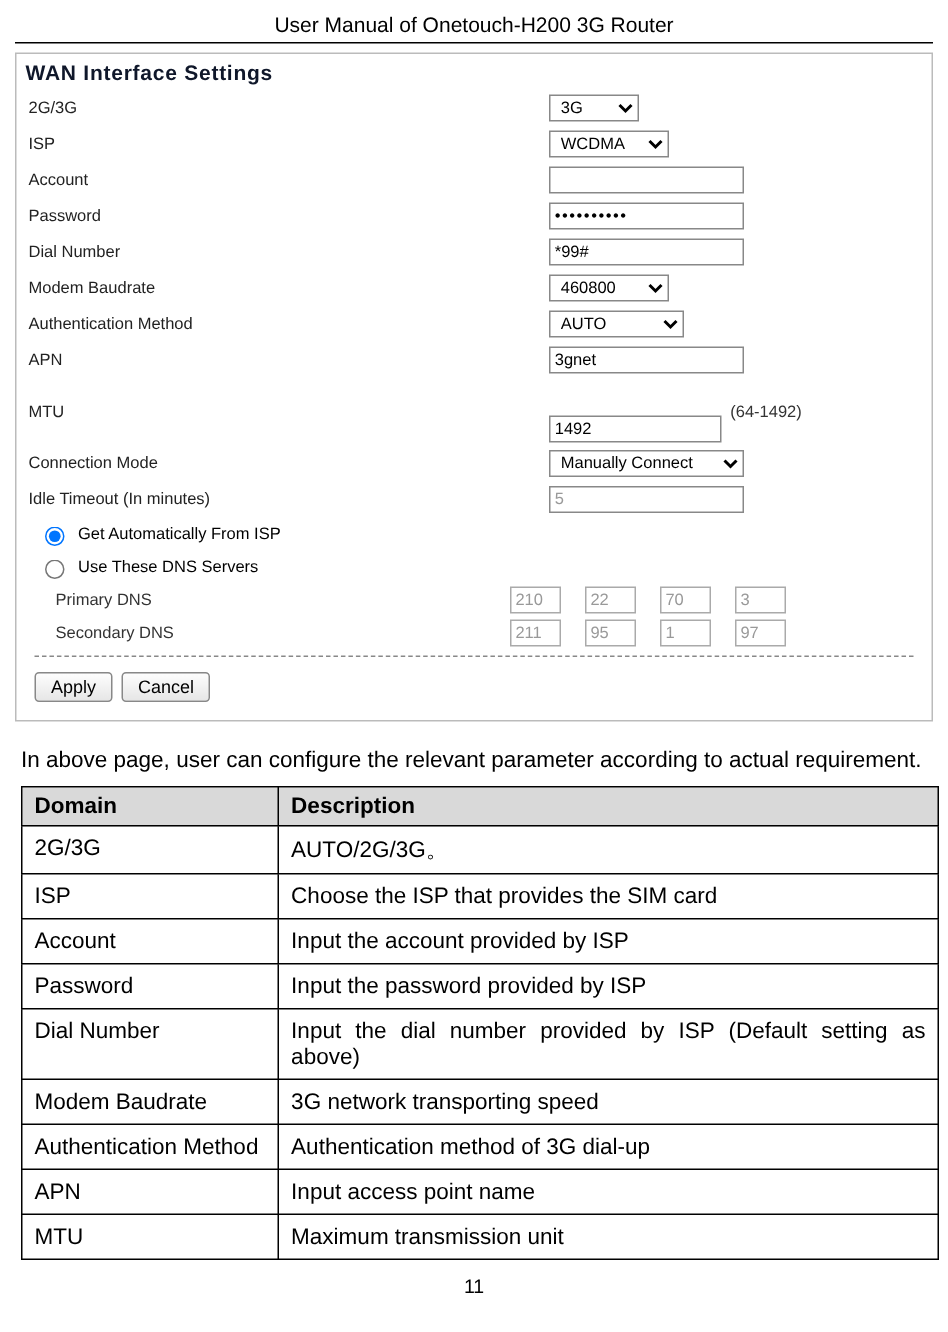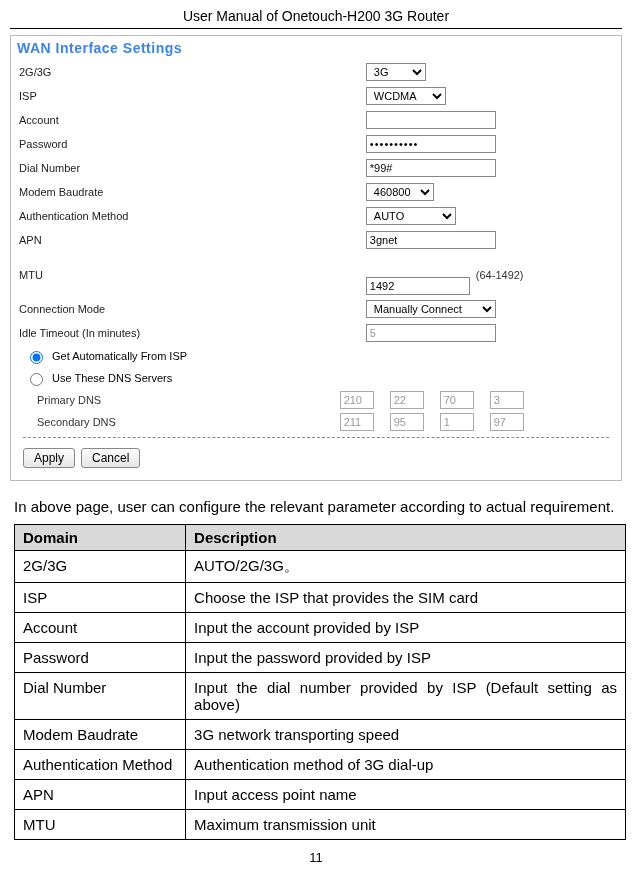--- a/index.html
+++ b/index.html
@@ -1,19 +1,19 @@
 <!DOCTYPE html>
 <html><head>
 <meta charset="utf-8">
 <style>
 html,body{margin:0;padding:0;background:#fff;font-family:Arial,Helvetica,sans-serif;color:#000}
 .page{width:632px;margin:0 auto;padding:0 10px 20px;box-sizing:border-box}
 .header{text-align:center;font-size:14px;border-bottom:1.5px solid #000;padding:8px 0 4px}
 .embed{border:1px solid #bbb;margin-top:6px;background:#fff}
-.embed-title{color:#3b82f6;font-weight:bold;font-size:14px;padding:4px 6px;font-family:Verdana,Arial,sans-serif;letter-spacing:.5px}
+.embed-title{color:#0f172a;font-weight:bold;font-size:14px;padding:4px 6px;font-family:Verdana,Arial,sans-serif;letter-spacing:.5px}
 .form-area{padding:0 6px 6px}
 .row{display:flex;align-items:center;font-size:11px;color:#222;padding:2px 0;min-height:20px}
 .row .lbl{flex:0 0 58%;padding-left:2px}
 .row .ctl{flex:1 1 auto;display:flex;align-items:center;gap:6px}
 select,input[type=text],input[type=password]{font-size:11px;border:1px solid #888;padding:1px 3px;background:#fff;box-sizing:border-box}
 select{height:18px}
 input[type=text],input[type=password]{height:18px}
 .hint{font-size:11px;color:#333}
 .dns-hdr{background:#e7e7e7;border-top:1px solid #cfcfcf;border-bottom:1px solid #cfcfcf;font-weight:bold;font-size:11px;padding:3px 6px;margin-top:4px}
 .radio-row{display:flex;align-items:center;gap:6px;font-size:11px;padding:3px 8px}
@@ -73,42 +73,42 @@
       <div class="row">
         <div class="lbl">Dial Number</div>
         <div class="ctl">
             <input type="text" style="width: 130px;" value="*99#">
           </div>
       </div>
 
       <div class="row">
         <div class="lbl">Modem Baudrate</div>
         <div class="ctl">
-            <select style="width:68px"><option>460800</option></select>
+            <select style="width:80px"><option>460800</option></select>
           </div>
       </div>
 
       <div class="row">
         <div class="lbl">Authentication Method</div>
         <div class="ctl">
             <select style="width:90px"><option>AUTO</option></select>
           </div>
       </div>
 
       <div class="row">
         <div class="lbl">APN</div>
         <div class="ctl">
             <input type="text" style="width: 130px;" value="3gnet">
           </div>
       </div>
 
       <div class="row">
         <div class="lbl">MTU</div>
         <div class="ctl">
-          <input type="text" style="width: 104px; margin-top: 23px;" value="1492">
+          <input type="text" style="width: 115px; margin-top: 23px;" value="1492">
           <span class="hint">(64-1492)</span>
         </div>
       </div>
 
       <div class="row">
         <div class="lbl">Connection Mode</div>
         <div class="ctl">
             <select style="width:130px"><option>Manually Connect</option></select>
           </div>
       </div>

